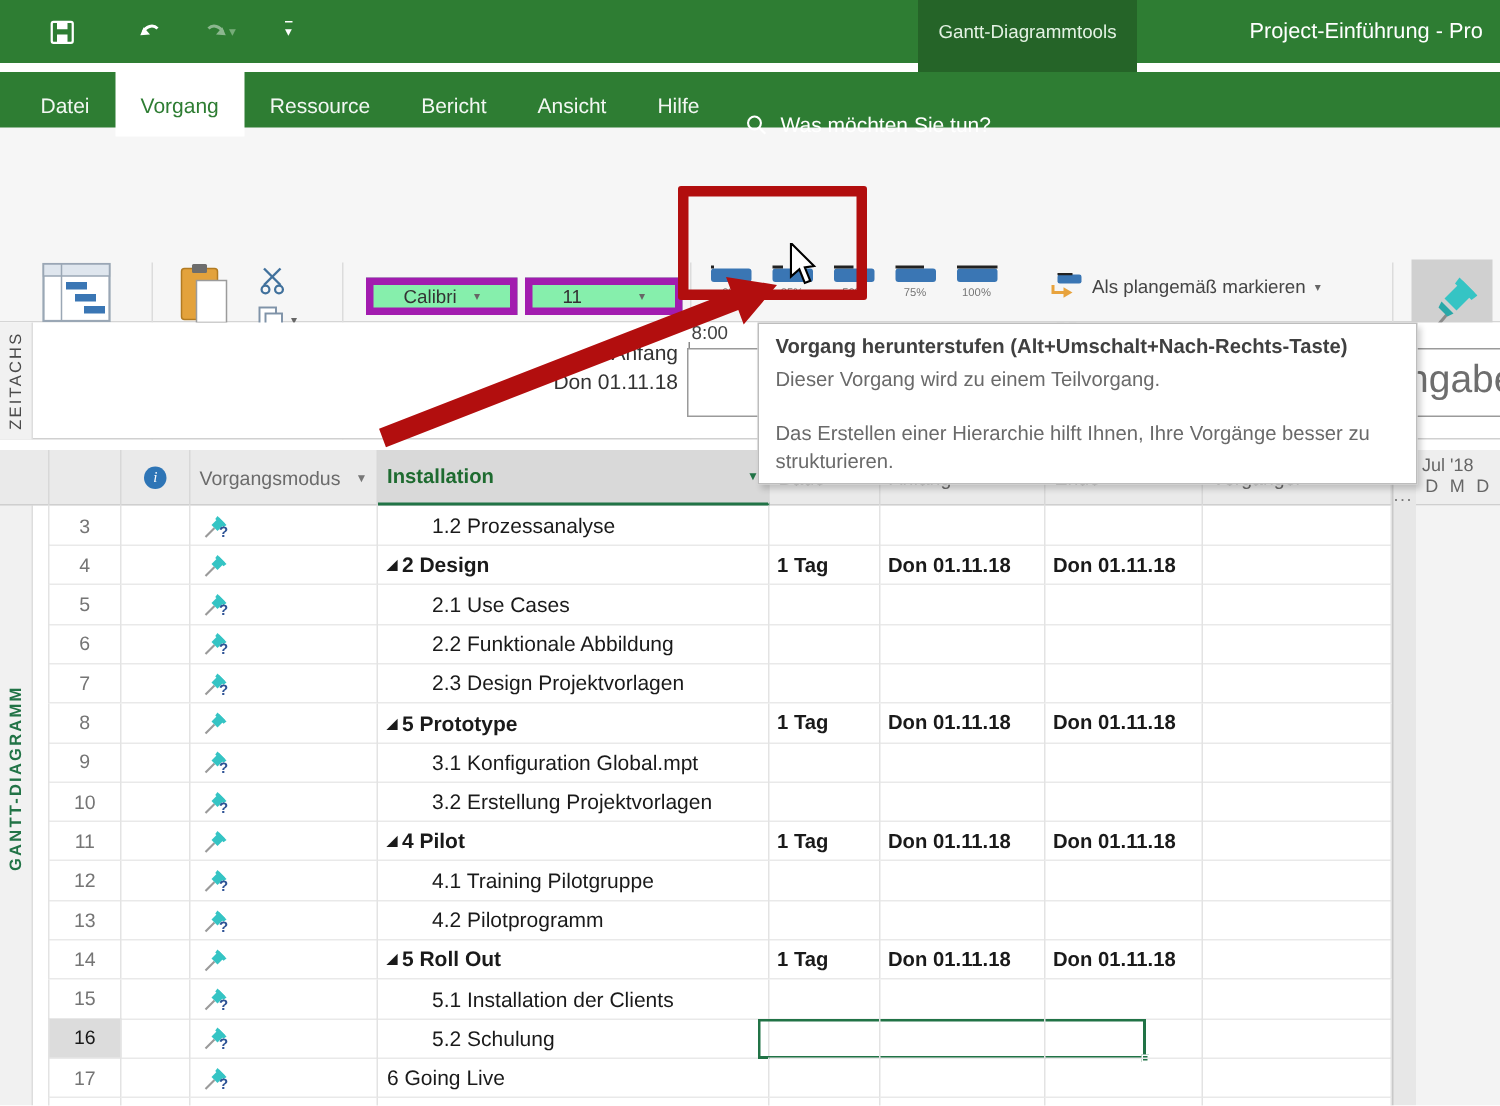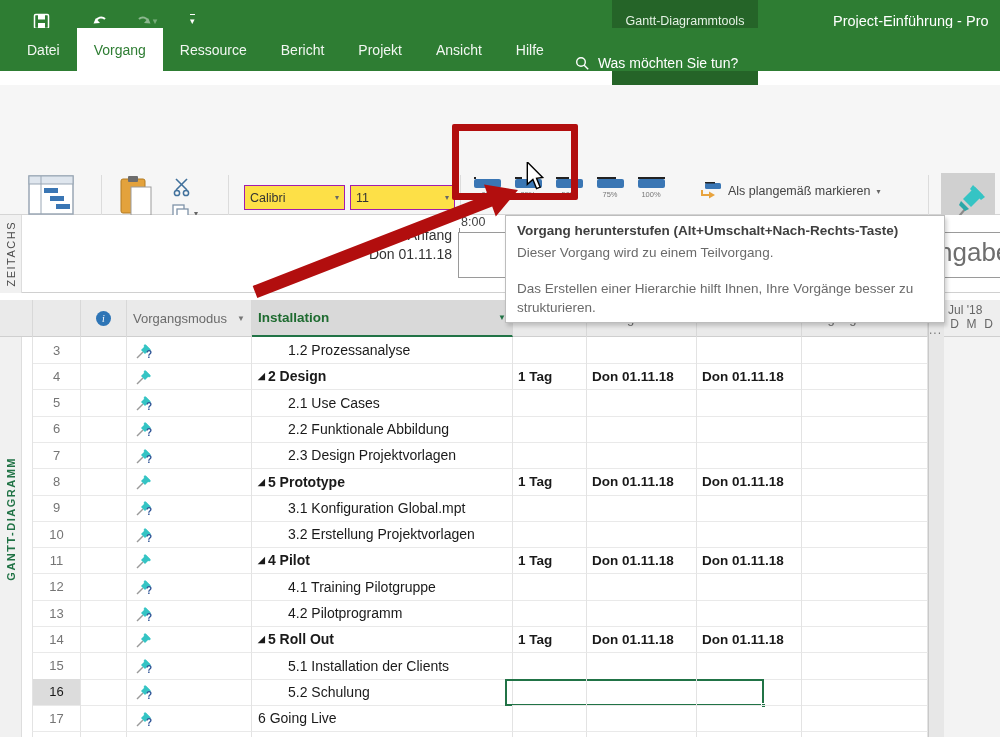--- a/index.html
+++ b/index.html
@@ -13,43 +13,43 @@
   #ctx-patch-top { left:612px; top:0; width:146px; height:42px; background:#256428;
     color:#e4f2e4; font-size:12.5px; display:flex; align-items:center; justify-content:center; }
   #win-title { left:833px; top:13px; color:#fff; font-size:14.5px; white-space:nowrap; }
   .qat-btn { top:9px; width:26px; height:24px; display:flex; align-items:center; justify-content:center; }
   .qat-btn svg { display:block; }
   #qat-redo { opacity:.45; }
   .qat-caret { color:#cfe6cf; font-size:9px; }
   #qat-custom { top:14px; left:190px; color:#fff; font-size:9px; border-top:1px solid #fff; line-height:11px; padding-top:1px; }
 
   
-  #tabrow { left:0; top:28px; width:1000px; height:43px; background:#2E7D33; display:flex; align-items:stretch; }
+  #tabrow { left:0; top:48px; width:1000px; height:43px; background:#2E7D33; display:flex; align-items:stretch; }
   #ctx-patch-tabs { left:612px; top:42px; width:146px; height:43px; background:#256428; }
   .tab { position:relative; z-index:2; color:#f2f7f2; font-size:14px; display:flex; align-items:center;
     padding:0 17px; cursor:default; white-space:nowrap; }
   .tab.active { background:#fff; color:#2E7D33; }
   .tab.contextual { padding:0 45px; }
   #searchbox { position:relative; z-index:2; display:flex; align-items:flex-end; gap:8px; color:#fff;
     font-size:14px; padding:0 14px; white-space:nowrap; }
 
   
   #ribbon { left:0; top:85px; width:1000px; height:130px; background:#f6f6f6; border-bottom:1px solid #d5d5d5; }
   .grp-divider { top:90px; width:1px; height:118px; background:#dcdcdc; }
   .grp-label { top:196px; font-size:11.5px; color:#606060; text-align:center; white-space:nowrap; }
   .rbtn-label { font-size:12.5px; color:#444; text-align:center; line-height:1.25; }
   .caret { font-size:8px; color:#666; }
 
   
   #btn-gantt { left:8px; top:90px; width:86px; height:102px; text-align:center; }
   
   #btn-paste { left:106px; top:90px; width:60px; height:102px; text-align:center; }
   
-  .combo { background:#fde047; border:1px solid #a21caf; font-size:12.5px; color:#333; display:flex;
-    align-items:center; justify-content:space-between; padding:0 5px; }
+  .combo { background:#86efac; border:5px solid #a21caf; font-size:12.5px; color:#333; display:flex;
+    align-items:center; justify-content:space-between; padding:0 20px; }
   .fkubtn { font-size:15px; color:#333; width:26px; height:24px; display:flex; align-items:center; justify-content:center; }
   
   .pctbtn { top:94px; width:38px; height:30px; text-align:center; }
   .pctbar { width:27px; height:9px; background:#3A76B4; border-radius:2px; margin:0 auto; position:relative; }
   .pctline { position:absolute; top:-2px; left:0; height:2px; background:#222; }
   .pctlab { font-size:7.5px; color:#777; margin-top:2px; }
   
   .indentbtn { width:36px; height:34px; display:flex; align-items:center; justify-content:center; }
   .indentbtn.hovered { background:#d7d7d7; }
   
@@ -149,21 +149,20 @@
   </div>
 
   <div id="ctx-patch-tabs" class="abs"></div>
   <div id="tabrow" class="abs">
     <div style="width:10px"></div>
     <div id="tabs-container" style="display:flex">
         <div class="tab">Datei</div>
         <div class="tab active">Vorgang</div>
         <div class="tab">Ressource</div>
         <div class="tab">Bericht</div>
-        <div class="tab">Projekt</div>
         <div class="tab">Ansicht</div>
         <div class="tab">Hilfe</div>
       </div>
     <div id="searchbox">
       <svg width="15" height="15" viewBox="0 0 15 15">
         <circle cx="6" cy="6" r="4.3" fill="none" stroke="#fff" stroke-width="1.4"></circle>
         <line x1="9.2" y1="9.2" x2="13.2" y2="13.2" stroke="#fff" stroke-width="1.4"></line>
       </svg>
       <span>Was möchten Sie tun?</span>
     </div>

